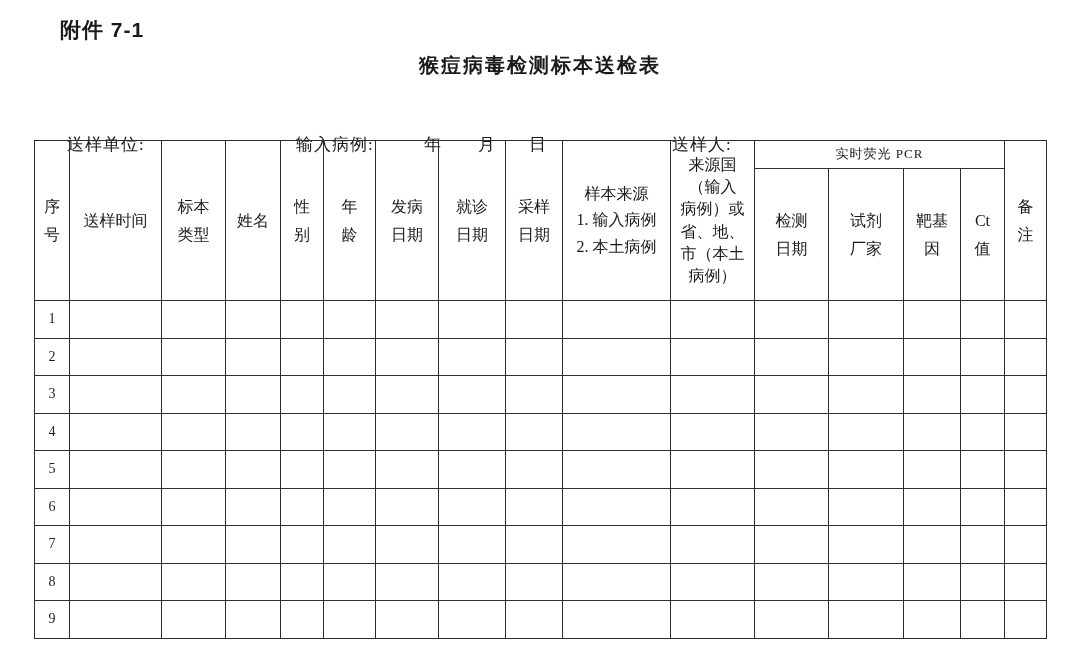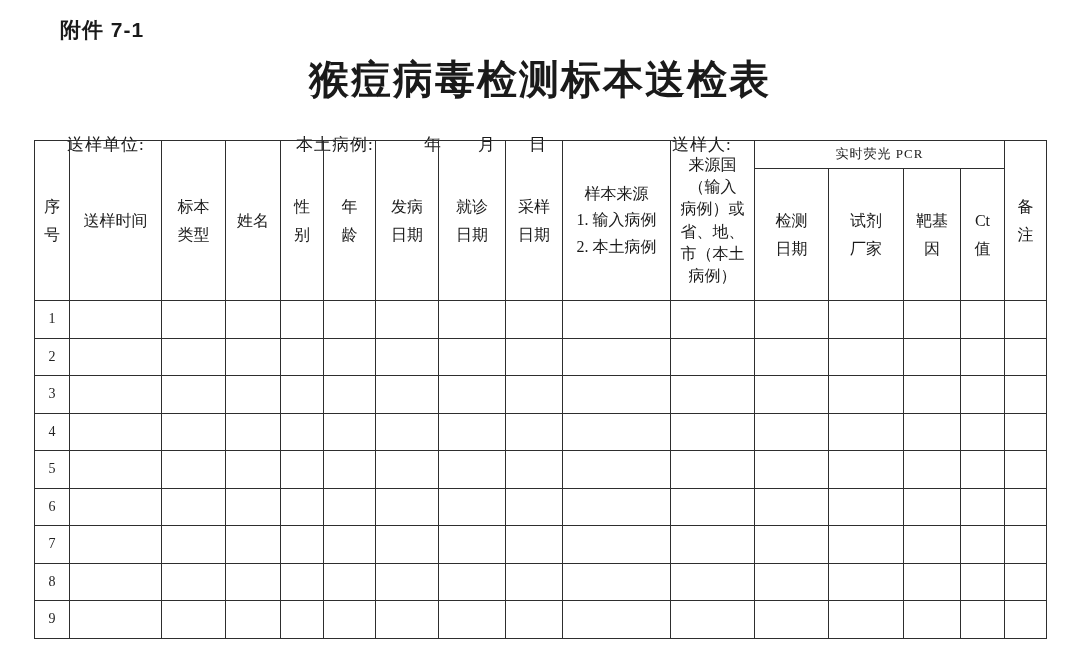--- a/index.html
+++ b/index.html
@@ -11,21 +11,21 @@
   .attachment {
     position: absolute; left: 60px; top: 16px;
     font-family: "Liberation Sans", "DejaVu Sans", sans-serif;
     font-weight: bold; font-size: 21px; letter-spacing: 1px;
   }
 
   .title {
     position: absolute; top: 52px; left: 0; width: 1080px;
     text-align: center;
     font-family: "Liberation Sans", "DejaVu Sans", sans-serif;
-    font-weight: bold; font-size: 40px; letter-spacing: 2px;
+    font-weight: bold; font-size: 20px; letter-spacing: 2px;
   }
 
   .info-line { position: absolute; top: 111px; left: 0; width: 1080px; height: 24px; font-size: 17px; }
   .info-line span { position: absolute; white-space: nowrap; letter-spacing: 1px; margin-top: 22px; }
   .lbl-unit   { left: 67px; }
   .lbl-time   { left: 296px; }
   .lbl-year   { left: 424px; }
   .lbl-month  { left: 478px; }
   .lbl-day    { left: 529px; }
   .lbl-sender { left: 672px; }
@@ -74,21 +74,21 @@
 <body>
 
 <div class="page">
 
   <div class="attachment">附件 7-1</div>
 
   <div class="title">猴痘病毒检测标本送检表</div>
 
   <div class="info-line">
     <span class="lbl-unit">送样单位:</span>
-    <span class="lbl-time">本土病例:</span>
+    <span class="lbl-time">输入病例:</span>
     <span class="lbl-year">年</span>
     <span class="lbl-month">月</span>
     <span class="lbl-day">日</span>
     <span class="lbl-sender">送样人:</span>
   </div>
 
   <table class="form-table">
     <colgroup>
       <col class="c-sn">
         <col class="c-spid">

